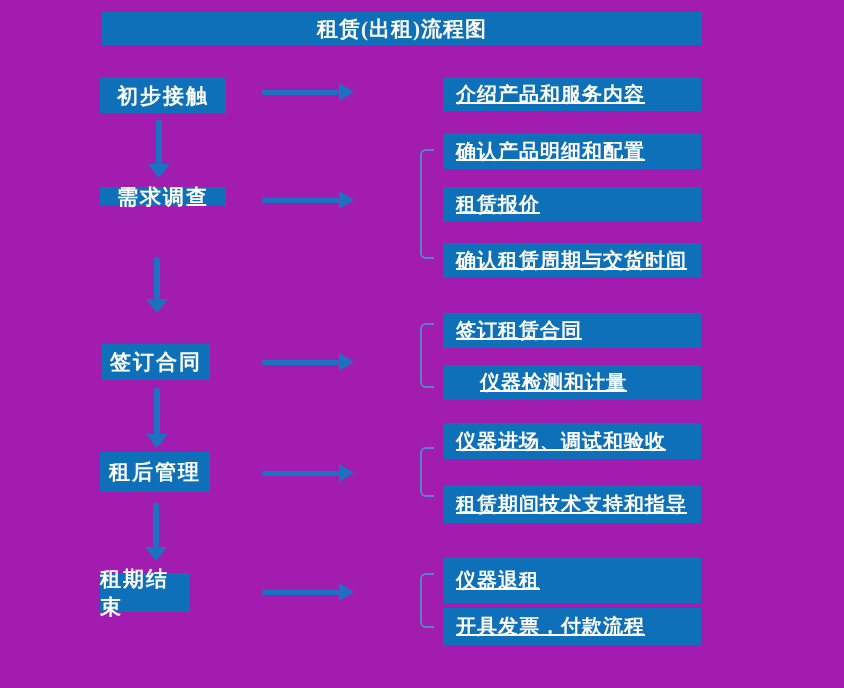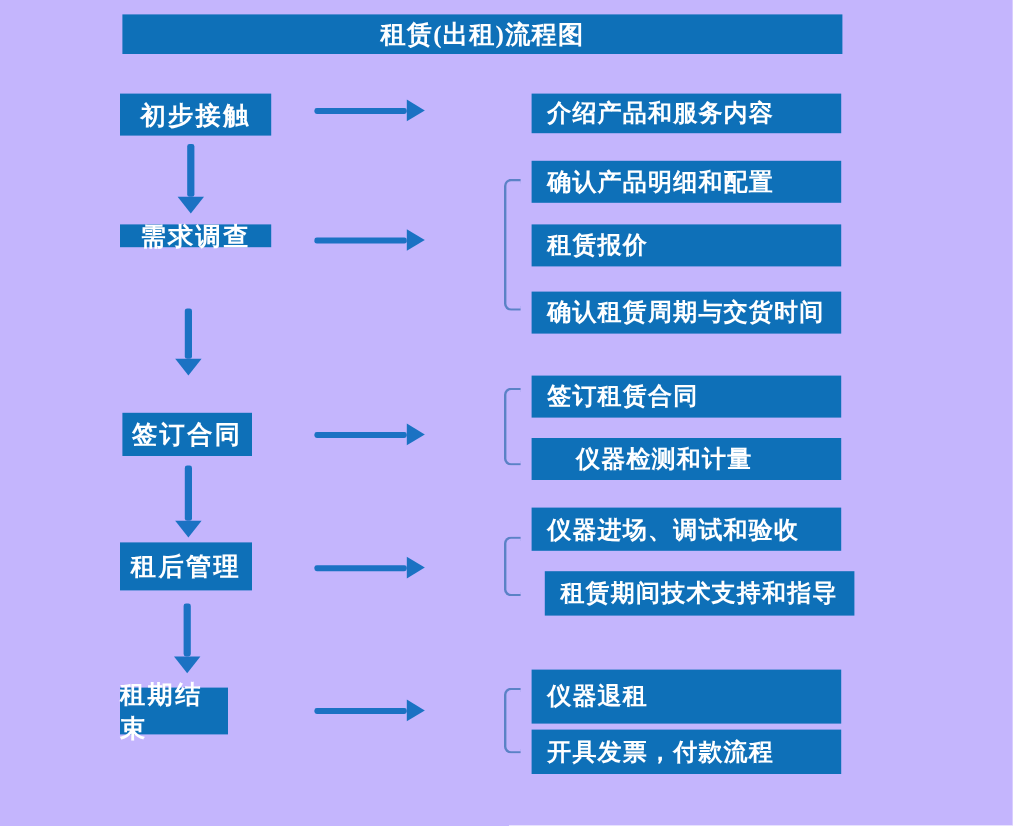--- a/index.html
+++ b/index.html
@@ -1,20 +1,20 @@
 <!DOCTYPE html>
 <html><head>
 <meta charset="utf-8">
 <style>
   html, body { margin: 0; padding: 0; background: #ffffff; }
   .canvas {
     position: relative;
     width: 844px;
     height: 688px;
-    background: #c4b5fd;
+    background: #a21caf;
     font-family: "Liberation Serif", "DejaVu Serif", serif;
     overflow: hidden;
   }
   .bluebox {
     position: absolute;
     background: #0e70b8;
     color: #ffffff;
     font-weight: 700;
     display: flex;
     align-items: center;
@@ -30,20 +30,21 @@
   .stepbox {
     justify-content: center;
     font-size: 21px;
   }
   .outbox {
     left: 443px; width: 258px;
     justify-content: flex-start;
     padding-left: 13px;
     font-size: 20px;
     letter-spacing: 1px;
+    text-decoration: underline;
   }
   
   .harrow {
     position: absolute;
     left: 262px; width: 92px; height: 18px;
     display: flex; align-items: center;
   }
   .harrow .shaft { flex: 1; height: 5px; background: #1b72c3; border-radius: 2px; }
   .harrow .head {
     width: 0; height: 0;
@@ -134,18 +135,18 @@
   <div class="bluebox outbox" style="top:78px;  height:33px;">介绍产品和服务内容</div>
 
   <div class="bluebox outbox" style="top:134px; height:35px;">确认产品明细和配置</div>
   <div class="bluebox outbox" style="top:187px; height:35px;">租赁报价</div>
   <div class="bluebox outbox" style="top:243px; height:35px;">确认租赁周期与交货时间</div>
 
   <div class="bluebox outbox" style="top:313px; height:35px;">签订租赁合同</div>
   <div class="bluebox outbox" style="top:365px; height:35px;padding-left:37px;">仪器检测和计量</div>
 
   <div class="bluebox outbox" style="top:423px; height:36px;text-align:center;">仪器进场、调试和验收</div>
-  <div class="bluebox outbox" style="top:476px; height:37px;margin-left:11px;">租赁期间技术支持和指导</div>
+  <div class="bluebox outbox" style="top:486px; height:37px;">租赁期间技术支持和指导</div>
 
   <div class="bluebox outbox" style="top:558px; height:45px;">仪器退租</div>
   <div class="bluebox outbox" style="top:608px; height:37px;">开具发票，付款流程</div>
 
 </div>
 
 </body></html>

